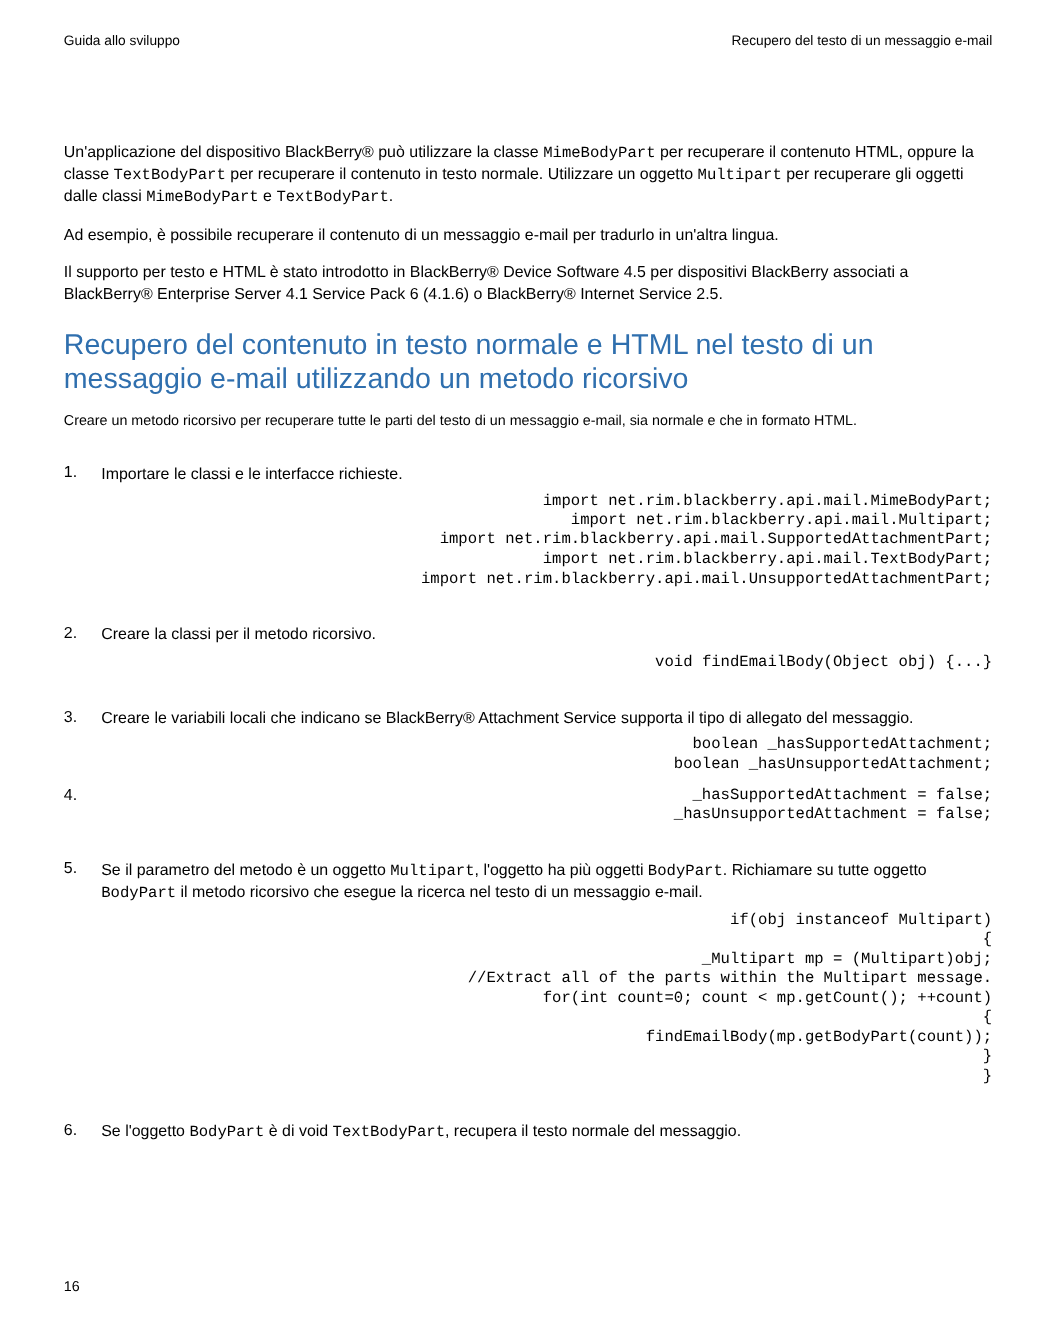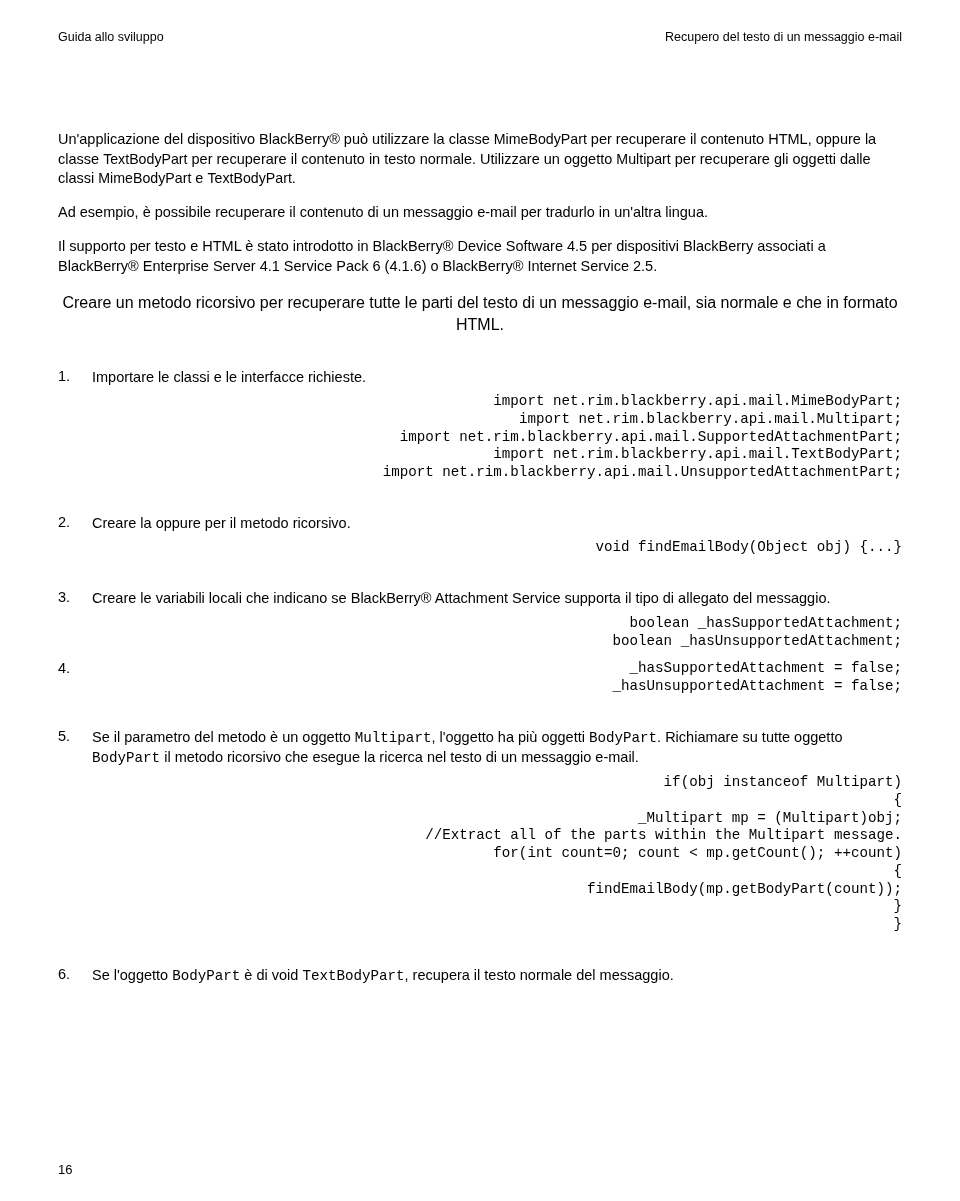--- a/index.html
+++ b/index.html
@@ -22,35 +22,34 @@
     font-size: 12.5px;
     color: #000;
     margin-bottom: 86px;
   }
   .body-text {
     font-size: 14.5px;
     line-height: 1.35;
     margin-bottom: 14px;
   }
   .body-text .mono {
-    font-family: Liberation Sans, sans-serif;
+    font-family: Liberation Mono, monospace;
     font-size: 14.2px;
   }
   h2.section-title {
     color: #2f6fae;
     font-weight: 300;
     font-size: 26px;
     line-height: 1.18;
     margin: 20px 0 10px 0;
   }
   .intro {
-    font-size: 16px;
+    font-size: 13px;
     line-height: 1.35;
     margin-bottom: 14px;
-    text-align: center;
   }
   ol.steps {
     list-style: none;
     counter-reset: step;
     padding: 0;
     margin: 0;
   }
   ol.steps > li {
     counter-increment: step;
     position: relative;
@@ -100,34 +99,35 @@
   </div>
 
   <p class="body-text">
     <span>Un'applicazione del dispositivo BlackBerry® può utilizzare la classe </span><span class="mono">MimeBodyPart</span><span> per recuperare il contenuto HTML, oppure la classe </span><span class="mono">TextBodyPart</span><span> per recuperare il contenuto in testo normale. Utilizzare un oggetto </span><span class="mono">Multipart</span><span> per recuperare gli oggetti dalle classi </span><span class="mono">MimeBodyPart</span><span> e </span><span class="mono">TextBodyPart</span><span>.</span>
   </p>
 
   <p class="body-text">Ad esempio, è possibile recuperare il contenuto di un messaggio e-mail per tradurlo in un'altra lingua.</p>
 
   <p class="body-text">Il supporto per testo e HTML è stato introdotto in BlackBerry® Device Software 4.5 per dispositivi BlackBerry associati a BlackBerry® Enterprise Server 4.1 Service Pack 6 (4.1.6) o BlackBerry® Internet Service 2.5.</p>
 
+  <h2 class="section-title">Recupero del contenuto in testo normale e HTML nel testo di un messaggio e-mail utilizzando un metodo ricorsivo</h2>
 
   <p class="intro">Creare un metodo ricorsivo per recuperare tutte le parti del testo di un messaggio e-mail, sia normale e che in formato HTML.</p>
 
   <ol class="steps">
     <li>
       <div class="step-text">Importare le classi e le interfacce richieste.</div>
       <pre class="code">import net.rim.blackberry.api.mail.MimeBodyPart;
 import net.rim.blackberry.api.mail.Multipart;
 import net.rim.blackberry.api.mail.SupportedAttachmentPart;
 import net.rim.blackberry.api.mail.TextBodyPart;
 import net.rim.blackberry.api.mail.UnsupportedAttachmentPart;</pre>
     </li>
     <li>
-      <div class="step-text">Creare la oppure per il metodo ricorsivo.</div>
+      <div class="step-text">Creare la classi per il metodo ricorsivo.</div>
       <pre class="code">void findEmailBody(Object obj) {...}</pre>
     </li>
     <li>
       <div class="step-text">Creare le variabili locali che indicano se BlackBerry® Attachment Service supporta il tipo di allegato del messaggio.</div>
       <pre class="code">boolean _hasSupportedAttachment;
 boolean _hasUnsupportedAttachment;</pre>
     </li>
     <li>
       <pre class="code">_hasSupportedAttachment = false;
 _hasUnsupportedAttachment = false;</pre>

